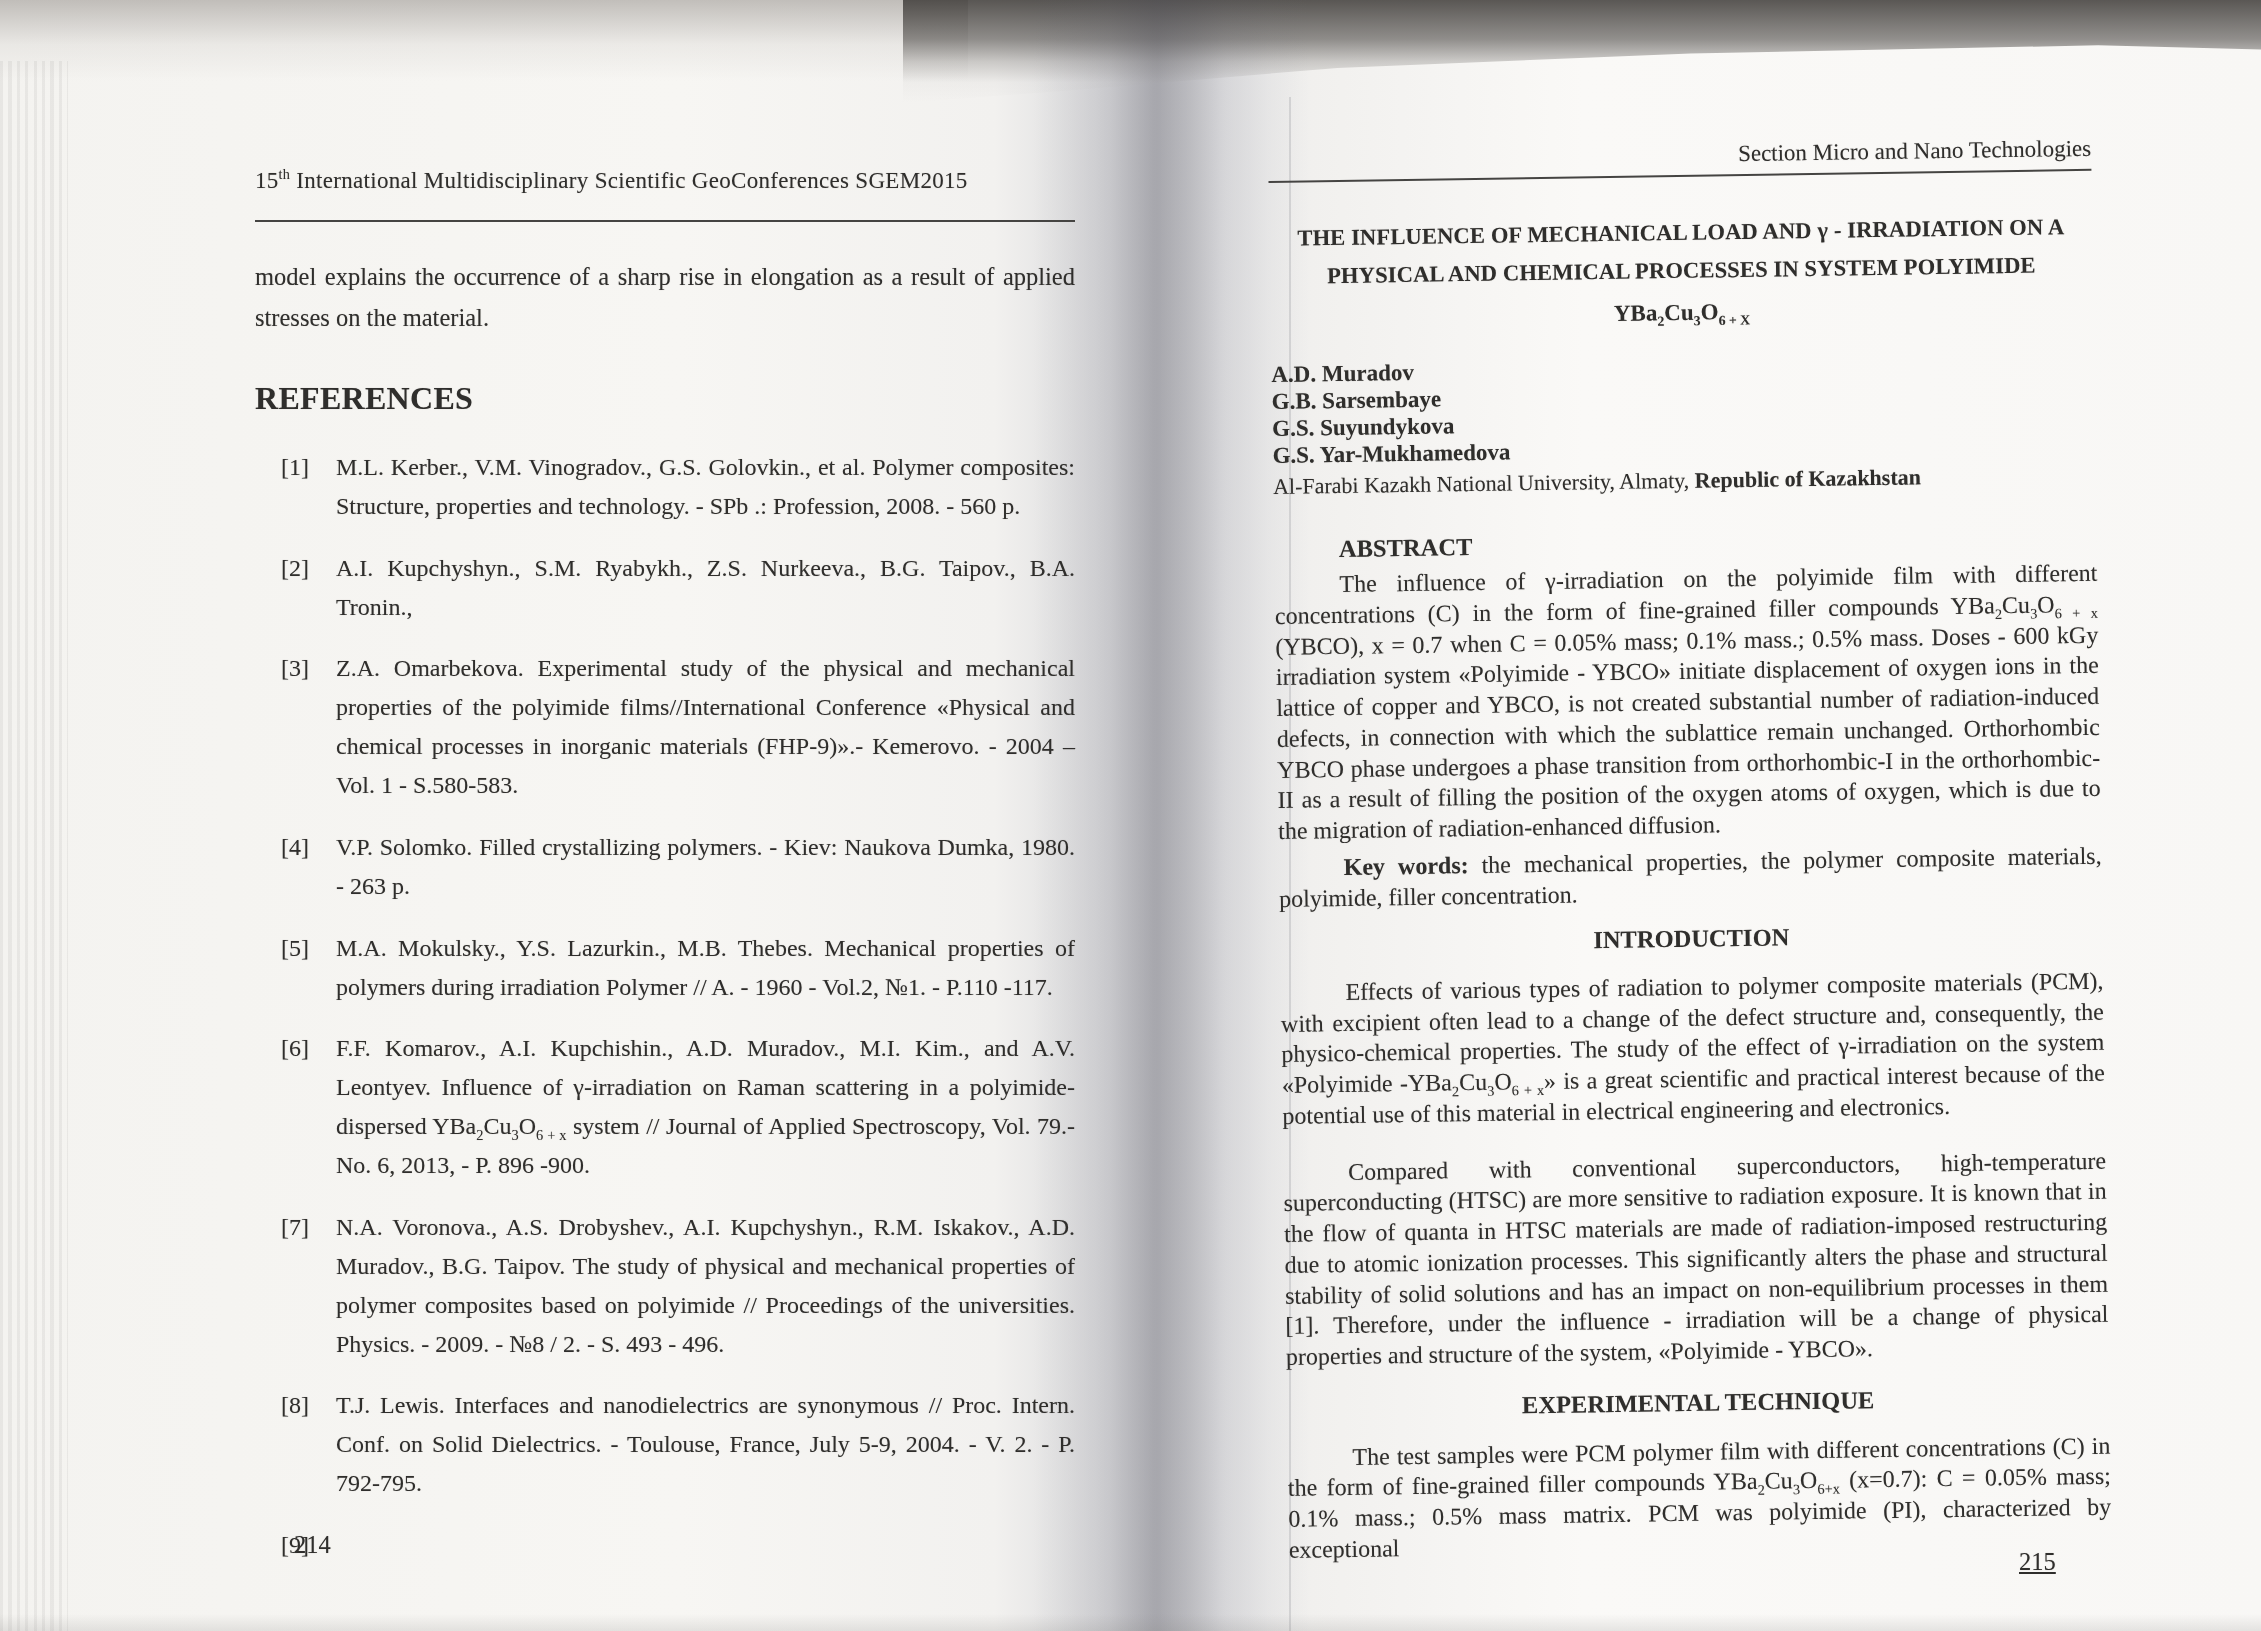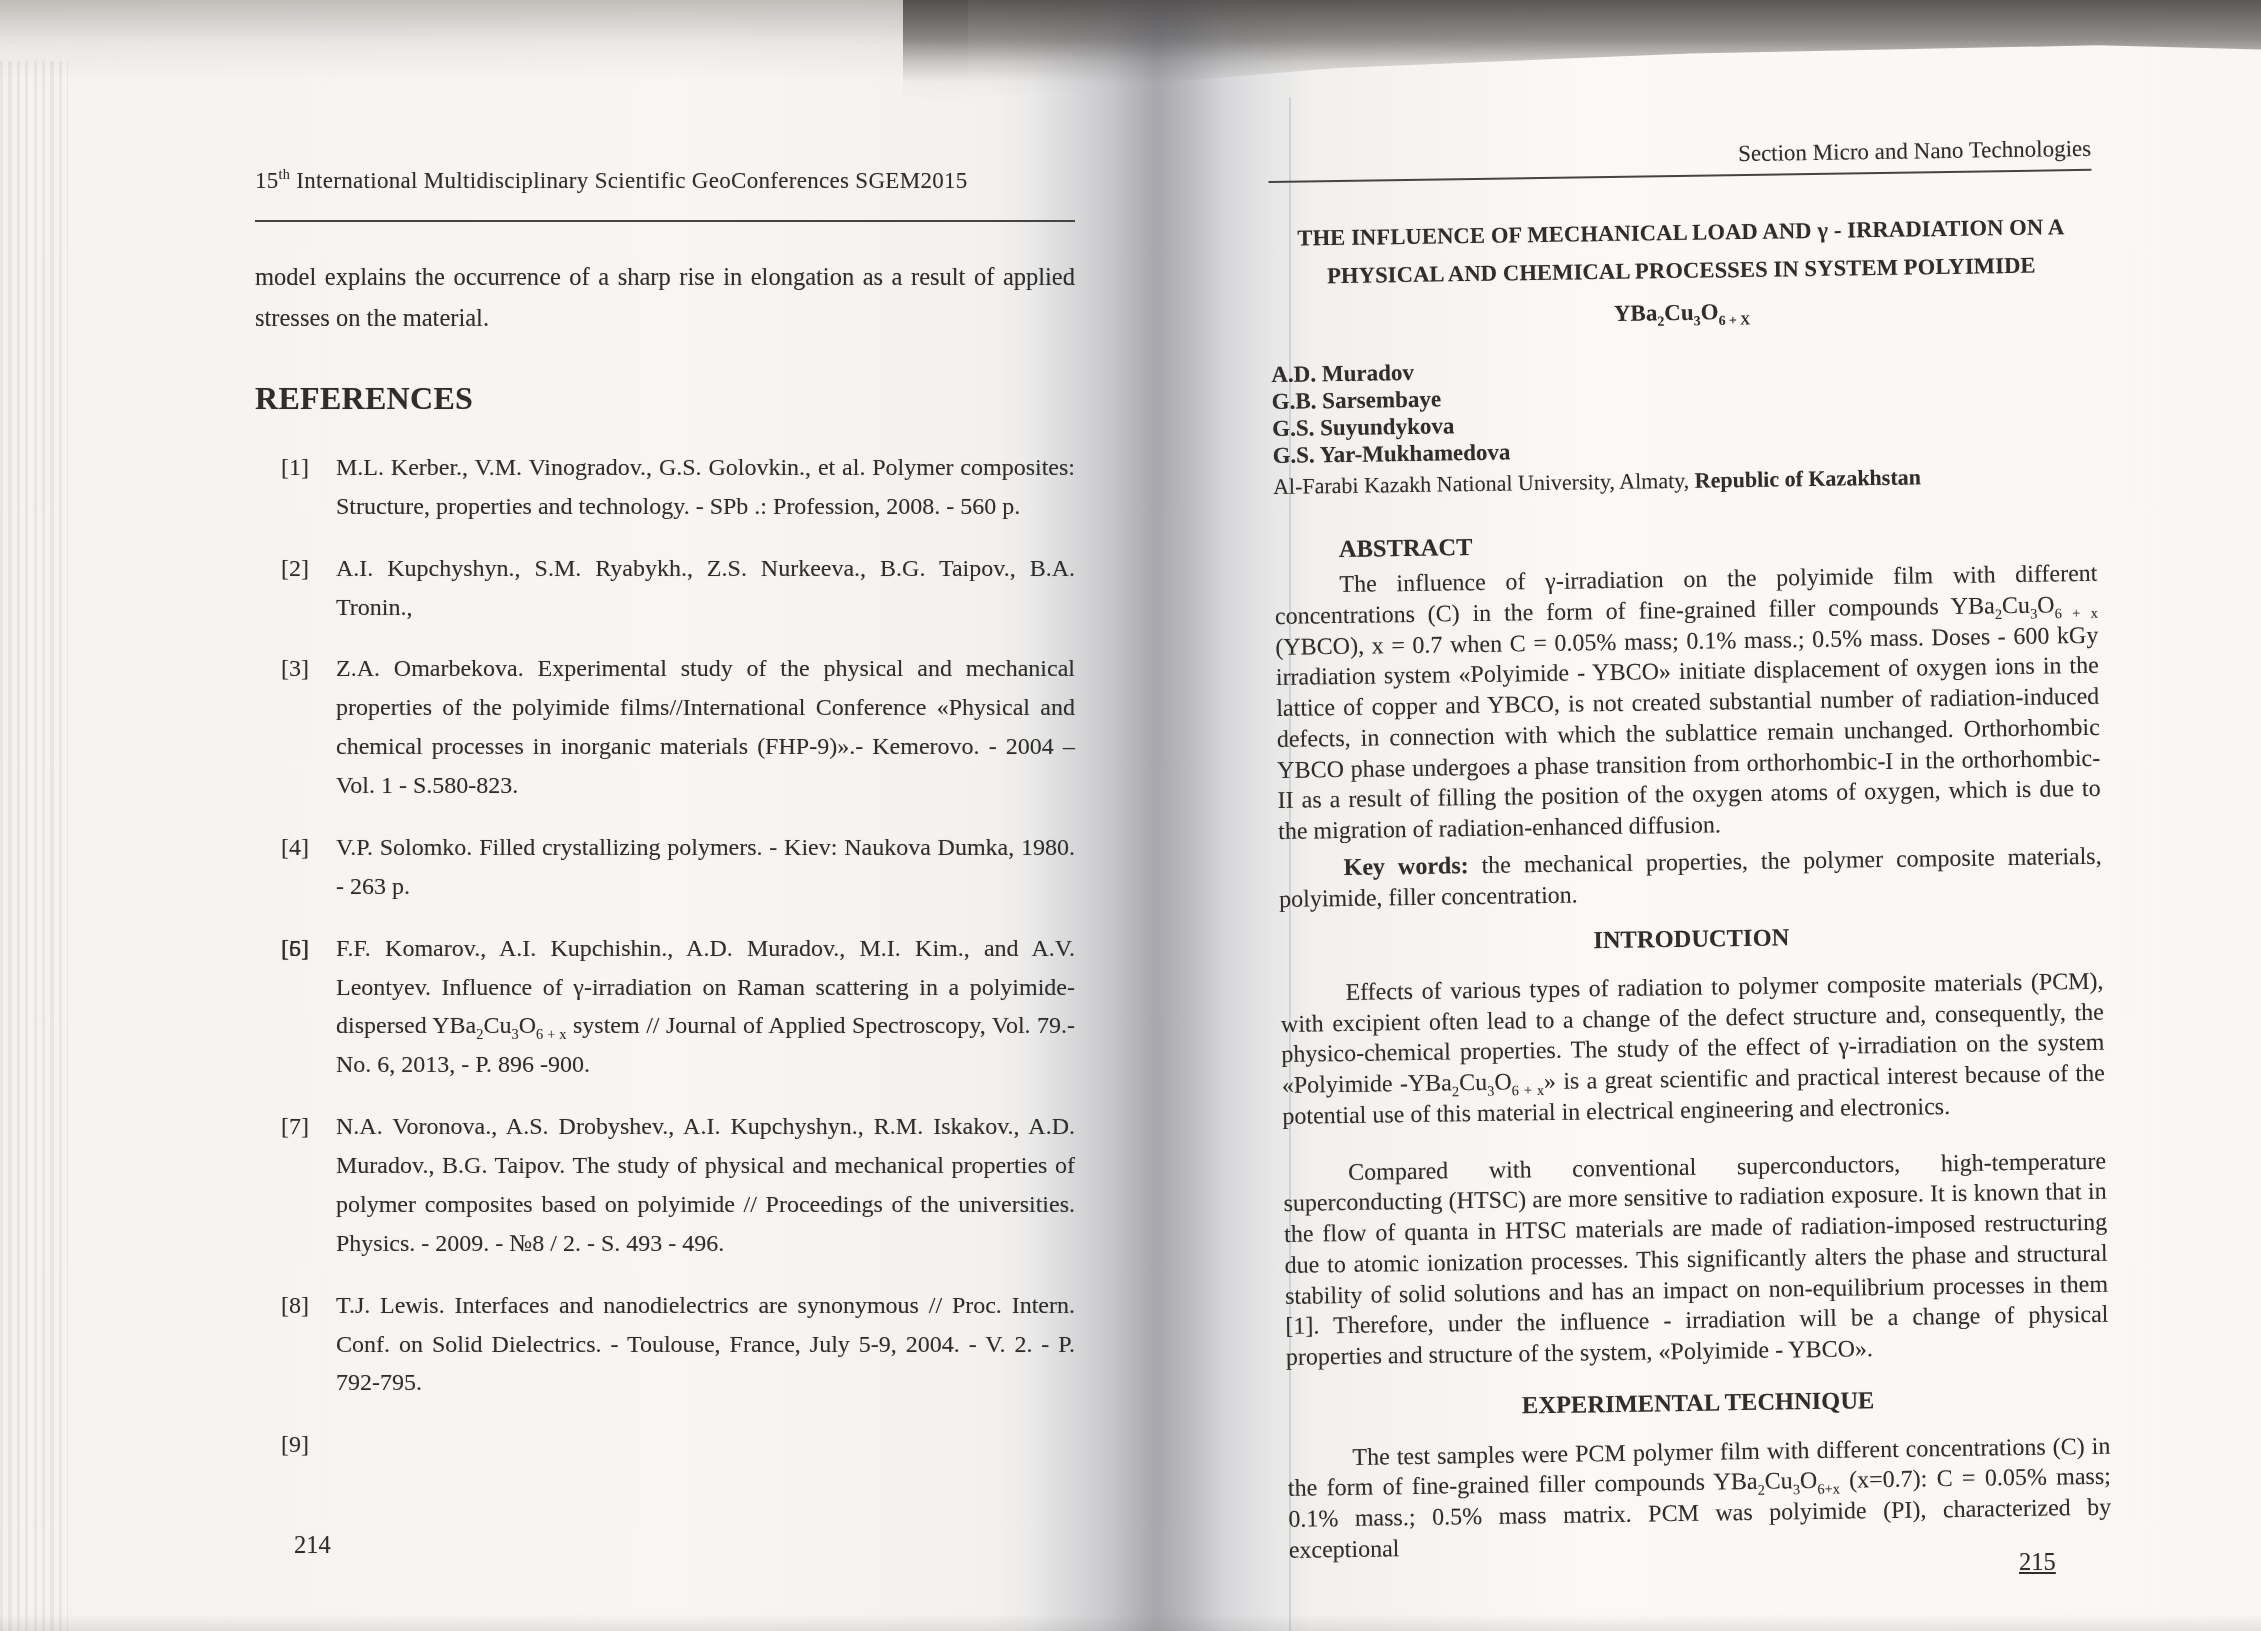--- a/index.html
+++ b/index.html
@@ -85,25 +85,25 @@
     <div class="lp-lead">model explains the occurrence of a sharp rise in elongation as a result of applied stresses on the material.</div>
 
     <div class="lp-refs-heading">REFERENCES</div>
 
     <div class="ref-list">
 
       <div class="ref"><span class="num">[1]</span><span>M.L. Kerber., V.M. Vinogradov., G.S. Golovkin., et al. Polymer composites: Structure, properties and technology. - SPb .: Profession, 2008. - 560 p.</span></div>
 
       <div class="ref"><span class="num">[2]</span><span>A.I. Kupchyshyn., S.M. Ryabykh., Z.S. Nurkeeva., B.G. Taipov., B.A. Tronin.,</span></div>
 
-      <div class="ref"><span class="num">[3]</span><span>Z.A. Omarbekova. Experimental study of the physical and mechanical properties of the polyimide films//International Conference «Physical and chemical processes in inorganic materials (FHP-9)».- Kemerovo. - 2004 – Vol. 1 - S.580-823.</span></div>
+      <div class="ref"><span class="num">[3]</span><span>Z.A. Omarbekova. Experimental study of the physical and mechanical properties of the polyimide films//International Conference «Physical and chemical processes in inorganic materials (FHP-9)».- Kemerovo. - 2004 – Vol. 1 - S.580-583.</span></div>
 
       <div class="ref"><span class="num">[4]</span><span>V.P. Solomko. Filled crystallizing polymers. - Kiev: Naukova Dumka, 1980. - 263 p.</span></div>
 
-      <div class="ref"><span class="num">[5]</span></div>
+      <div class="ref"><span class="num">[5]</span><span>M.A. Mokulsky., Y.S. Lazurkin., M.B. Thebes. Mechanical properties of polymers during irradiation Polymer // A. - 1960 - Vol.2, №1. - P.110 -117.</span></div>
 
       <div class="ref"><span class="num">[6]</span><span><span>F.F. Komarov., A.I. Kupchishin., A.D. Muradov., M.I. Kim., and A.V. Leontyev. Influence of γ-irradiation on Raman scattering in a polyimide-dispersed YBa</span><sub>2</sub><span>Cu</span><sub>3</sub><span>O</span><sub>6 + x</sub><span> system // Journal of Applied Spectroscopy, Vol. 79.- No. 6, 2013, - P. 896 -900.</span></span></div>
 
       <div class="ref"><span class="num">[7]</span><span>N.A. Voronova., A.S. Drobyshev., A.I. Kupchyshyn., R.M. Iskakov., A.D. Muradov., B.G. Taipov. The study of physical and mechanical properties of polymer composites based on polyimide // Proceedings of the universities. Physics. - 2009. - №8 / 2. - S. 493 - 496.</span></div>
 
       <div class="ref"><span class="num">[8]</span><span>T.J. Lewis. Interfaces and nanodielectrics are synonymous // Proc. Intern. Conf. on Solid Dielectrics. - Toulouse, France, July 5-9, 2004. - V. 2. - P. 792-795.</span></div>
 
       <div class="ref"><span class="num">[9]</span></div>
 
     </div>

